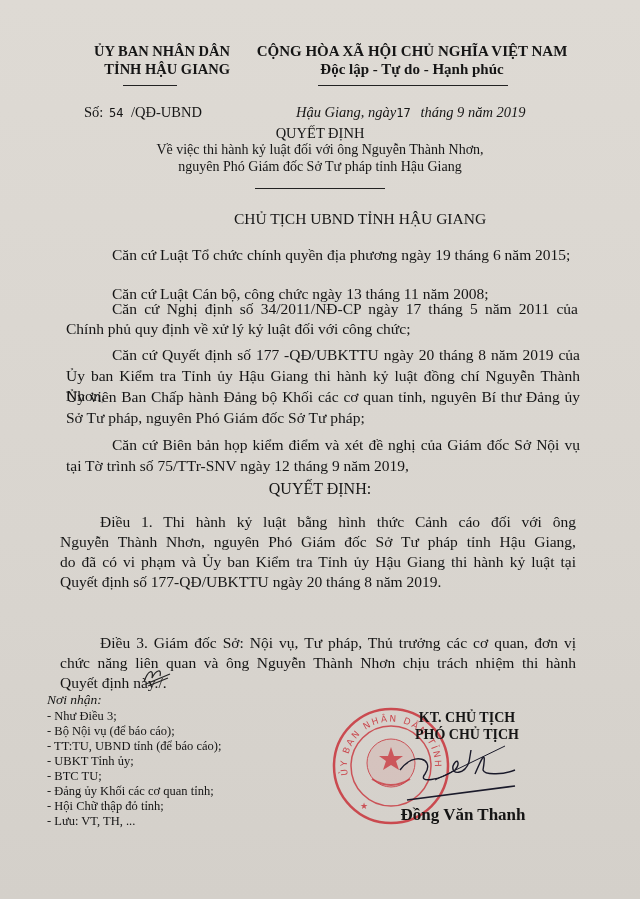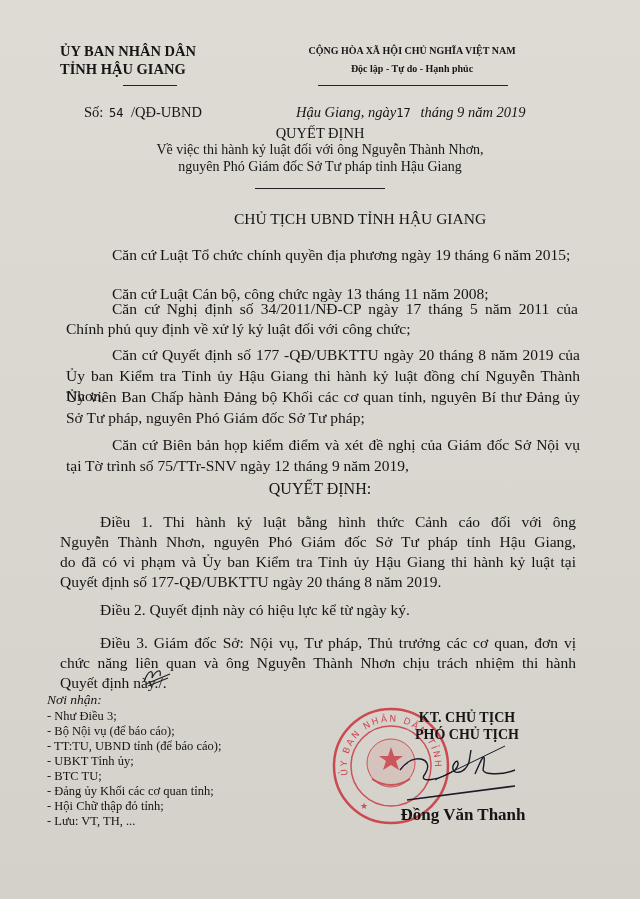--- a/index.html
+++ b/index.html
@@ -11,22 +11,22 @@
     position:relative;
   }
   .page {
     position:absolute; left:0; top:0; width:640px; height:899px;
     background: linear-gradient(180deg, #dedad4 0%, #d9d5cf 60%, #d4d0ca 100%);
   }
   .abs { position:absolute; white-space:nowrap; }
   .b { font-weight:normal; }
   .i { font-style:italic; }
   .center { text-align:center; }
-  .hdr-left { left:60px; width:170px; text-align:left; font-size:14.5px; font-weight:bold; line-height:18px; }
-  .hdr-right { left:252px; width:320px; text-align:center; font-size:10px; font-weight:bold; line-height:18px; }
+  .hdr-left { left:60px; width:170px; text-align:right; font-size:14.5px; font-weight:bold; line-height:18px; }
+  .hdr-right { left:252px; width:320px; text-align:center; font-size:15px; font-weight:bold; line-height:18px; }
   .rule { position:absolute; height:1px; background:#222; }
   .p { position:absolute; font-size:15.5px; line-height:20px; }
   .just { text-align:justify; text-align-last:justify; }
   .recv { position:absolute; left:47px; font-size:12.5px; line-height:15.5px; }
   .sig { position:absolute; font-weight:bold; text-align:center; }
 </style>
 </head>
 <body>
 
 <div class="page">
@@ -76,24 +76,20 @@
   <div class="abs b center" style="left:0; width:640px; top:480px; font-size:16px;">QUYẾT ĐỊNH:</div>
 
   <div class="p just" style="left:100px; width:476px; top:512px;">
     <span class="b">Điều 1.</span>
     <span>Thi hành kỷ luật bằng hình thức Cảnh cáo đối với ông</span>
   </div>
   <div class="p just" style="left:60px; width:516px; top:532px;">Nguyễn Thành Nhơn, nguyên Phó Giám đốc Sở Tư pháp tỉnh Hậu Giang,</div>
   <div class="p just" style="left:60px; width:516px; top:552px;">do đã có vi phạm và Ủy ban Kiểm tra Tỉnh ủy Hậu Giang thi hành kỷ luật tại</div>
   <div class="p" style="left:60px; top:572px;">Quyết định số 177-QĐ/UBKTTU ngày 20 tháng 8 năm 2019.</div>
 
-  <div class="p" style="left:100px; top:600px;">
-    <span class="b">Điều 2.</span>
-    <span>Quyết định này có hiệu lực kể từ ngày ký.</span>
-  </div>
 
   <div class="p just" style="left:100px; width:476px; top:633px;">
     <span class="b">Điều 3.</span>
     <span>Giám đốc Sở: Nội vụ, Tư pháp, Thủ trưởng các cơ quan, đơn vị</span>
   </div>
   <div class="p just" style="left:60px; width:516px; top:653px;">chức năng liên quan và ông Nguyễn Thành Nhơn chịu trách nhiệm thi hành</div>
   <div class="p" style="left:60px; top:673px;">Quyết định này./.</div>
   <svg class="abs" style="left:140px; top:664px;" width="34" height="24">
     <path d="M4 18 C8 6, 14 4, 12 14 C16 6, 22 4, 20 12 M6 20 L30 10 M8 22 L28 14" stroke="#222" stroke-width="1.2" fill="none"></path>
   </svg>

